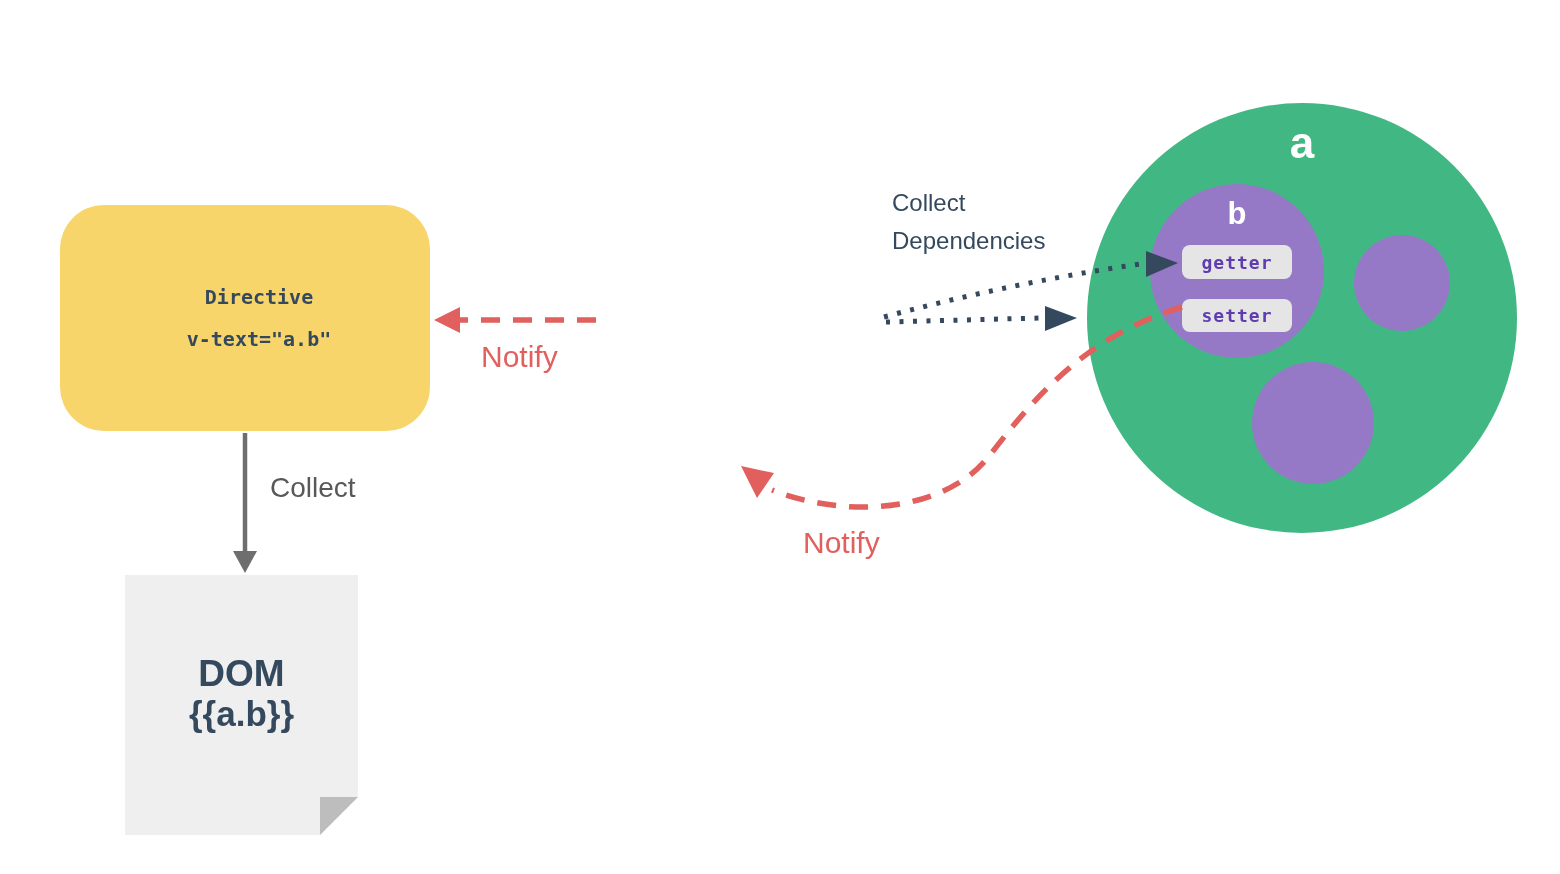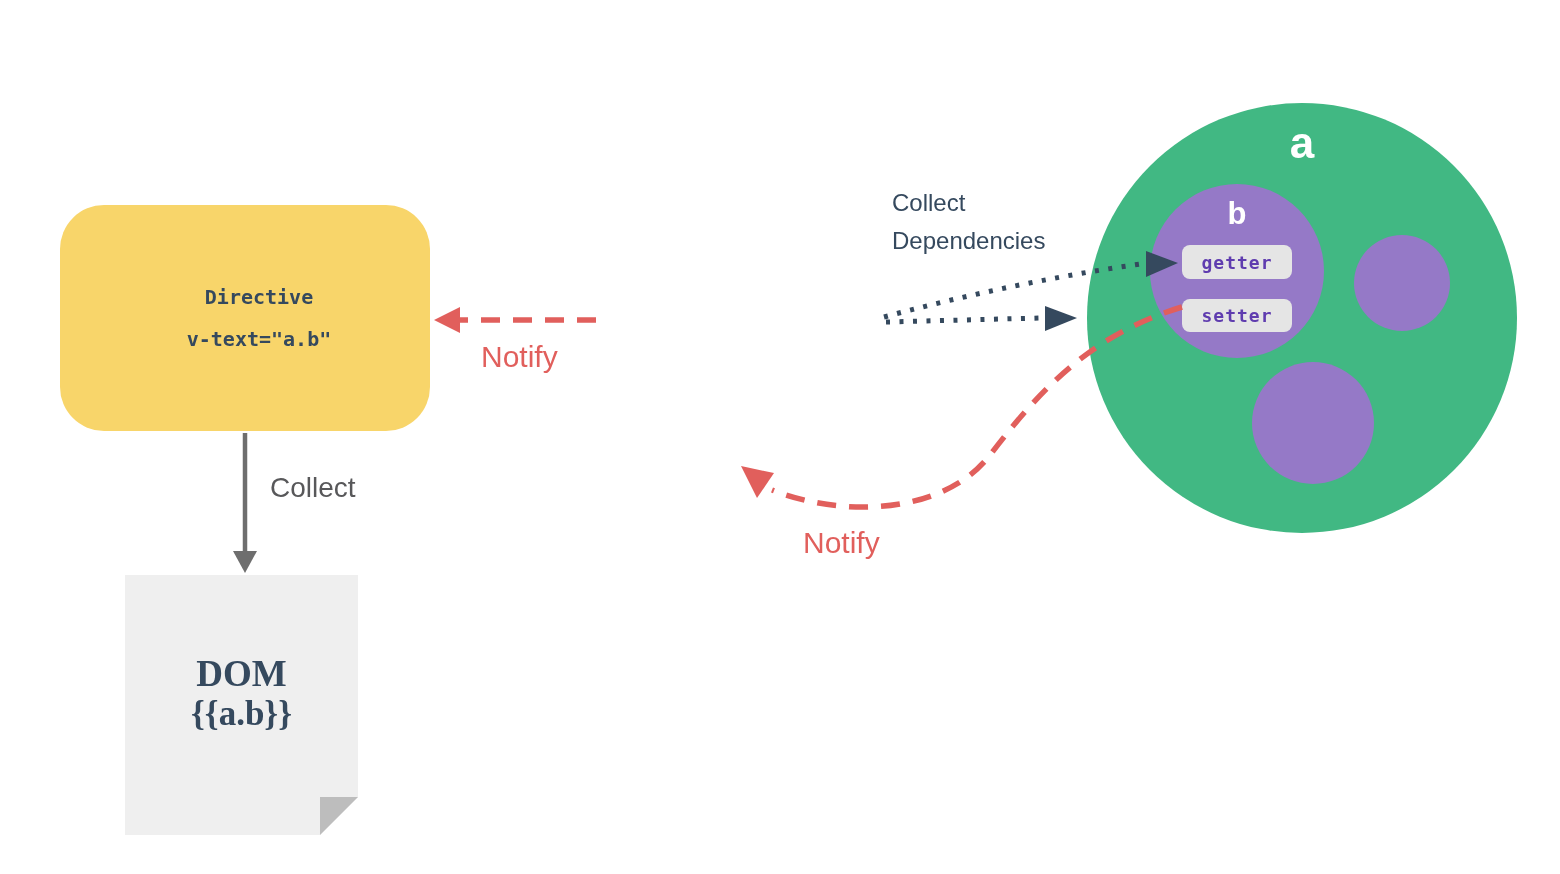--- a/index.html
+++ b/index.html
@@ -63,21 +63,21 @@
     position:absolute;left:165px;top:259px;width:122px;height:122px;border-radius:50%;
     background:var(--purple);
   }
 
   
   .dom-doc{
     position:absolute;left:125px;top:575px;width:233px;height:260px;
     background:var(--doc-bg);
     clip-path:polygon(0 0,100% 0,100% calc(100% - 38px),calc(100% - 38px) 100%,0 100%);
     display:flex;flex-direction:column;align-items:center;justify-content:center;
-    padding-bottom:22px;color:var(--navy);font-weight:bold;text-align:left;font-family:Liberation Serif, serif;
+    padding-bottom:22px;color:var(--navy);font-weight:bold;text-align:left;
   }
   .dom-doc .l1{font-size:37px;line-height:1.1;}
   .dom-doc .l2{font-size:35px;line-height:1.1;}
   .dom-fold{
     position:absolute;right:0;bottom:0;width:38px;height:38px;
     background:var(--doc-fold);clip-path:polygon(0 0,100% 0,0 100%);
   }
 
   
   .edge-label{position:absolute;white-space:nowrap;}

